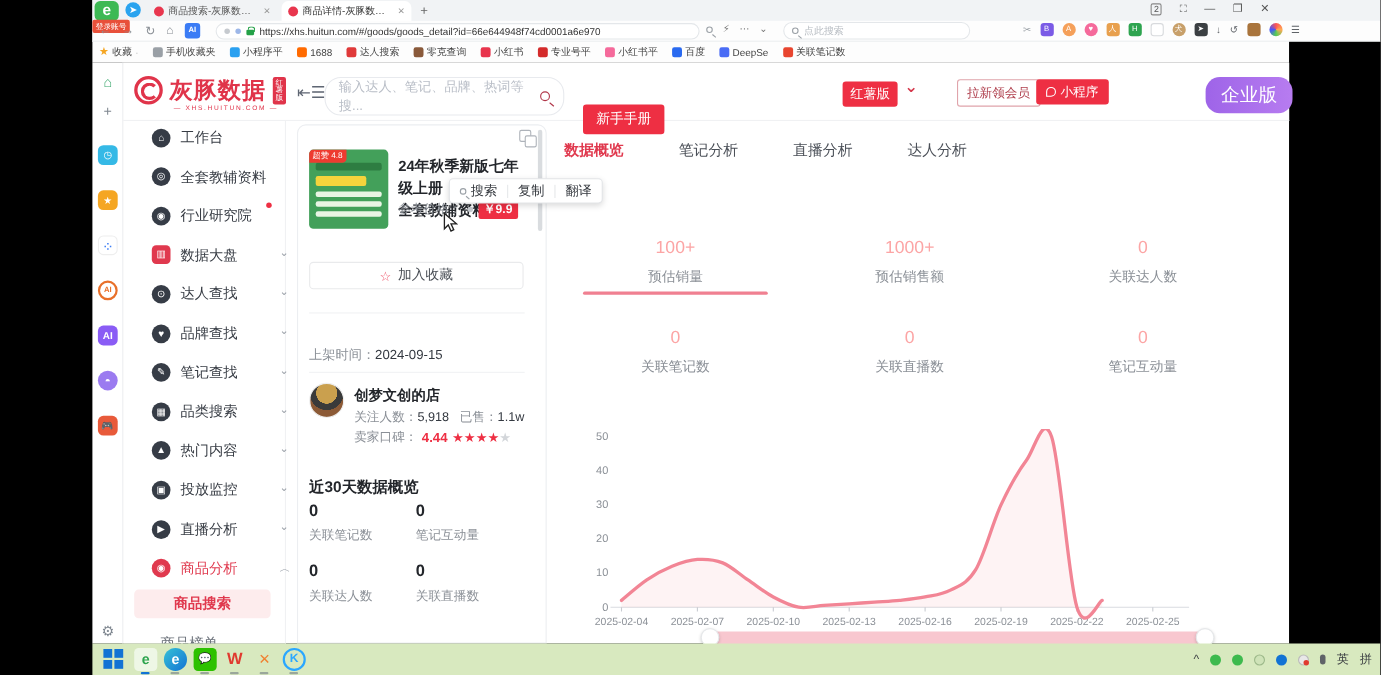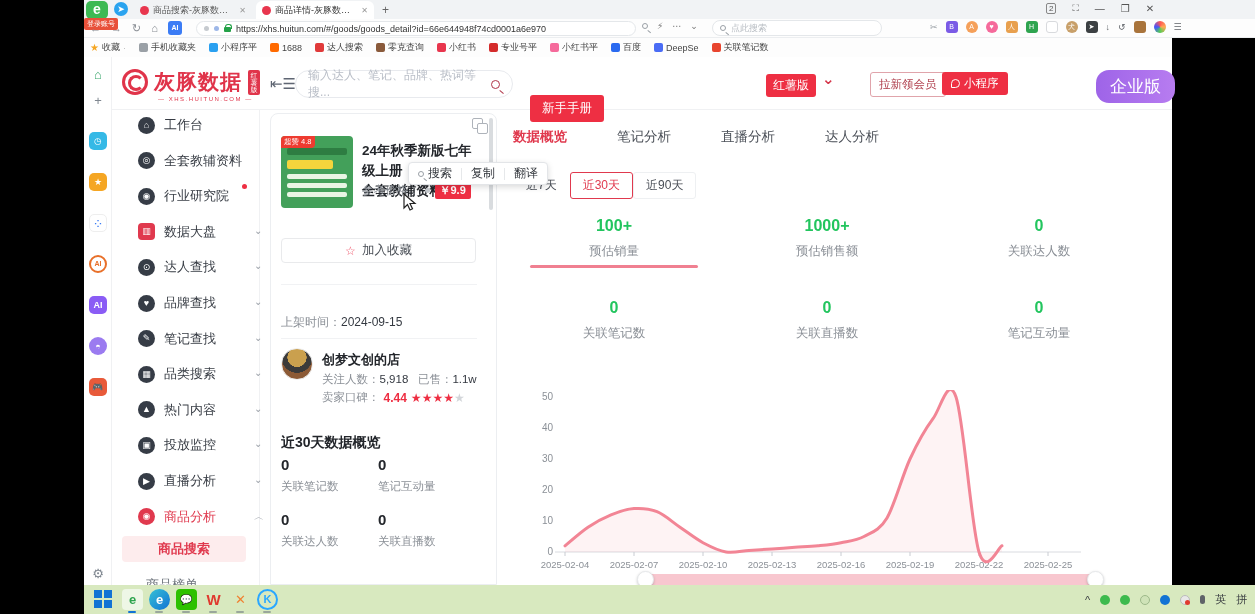--- a/index.html
+++ b/index.html
@@ -54,21 +54,21 @@
   #right-black { left:1172px; top:38px; width:83px; height:547px; background:#000; }
   #corner-white { left:1172px; top:0; width:83px; height:38px; background:#f7f8f9; }
   #appheader { left:112px; top:57px; width:1060px; height:53px; background:#fff; border-bottom:1px solid #f0f1f3; }
   #logo { left:122px; top:68px; display:flex; align-items:center; gap:6px; }
   .logo-swirl { width:26px; height:26px; border:3px solid #e0344a; border-radius:50%; position:relative; }
   .logo-swirl:before { content:''; position:absolute; left:3px; top:3px; width:10px; height:10px; border:3px solid #e0344a; border-radius:50%; border-right-color:transparent; }
   #logo-text { color:#e0344a; font-weight:bold; font-size:21px; letter-spacing:1px; }
   #logo-sub { position:absolute; left:158px; top:96px; color:#e0344a; font-size:6px; letter-spacing:1.5px; }
   #logo-seal { display:inline-block; background:#e0344a; color:#fff; font-size:7px; padding:2px 2px; border-radius:2px; width:12px; line-height:7px; text-align:center; }
   #collapse { left:270px; top:75px; color:#5f6673; font-size:15px; }
-  #appsearch { left:295px; top:70px; width:218px; height:28px; border:1px solid #e8eaee; border-radius:15px; display:flex; align-items:center; padding:0 12px; gap:8px; color:#b9bec7; font-size:12px; }
+  #appsearch { left:295px; top:70px; width:218px; height:35px; border:1px solid #e8eaee; border-radius:15px; display:flex; align-items:center; padding:0 12px; gap:8px; color:#b9bec7; font-size:12px; }
   #appsearch .lens { width:9px; height:9px; border-color:#8c2; border:1.6px solid #b03548; margin-left:auto; }
   #appsearch .lens:after { left:8px; top:9px; width:5px; background:#b03548; }
   #handbook { left:530px; top:71px; background:#ee2f43; color:#fff; font-size:12.5px; padding:5px 12px; border-radius:3px;margin-top:24px; }
   #verbadge { left:766px; top:74px; background:#ee2f43; color:#fff; font-size:12px; padding:3px 7px; border-radius:3px; }
   #ver-chev { left:822px; top:70px; color:#d5374b; font-size:15px; font-weight:bold; }
   #invite { left:870px; top:72px; border:1px solid #e0a4ab; color:#b0404e; font-size:11.5px; padding:4px 8px; border-radius:3px; background:#fff; }
   #minipro { left:942px; top:72px; background:#ee2f43; color:#fff; font-size:11.5px; padding:4px 9px; border-radius:3px; display:flex; gap:4px; align-items:center; }
   #minipro .mp-ic { width:9px; height:9px; border:1.5px solid #fff; border-radius:50% 50% 50% 0; }
   #enterprise { left:1096px; top:70px; background:linear-gradient(90deg,#9e64e8,#b77cf0); color:#fff; font-size:17px; padding:5px 14px; border-radius:13px; }
 
@@ -122,21 +122,21 @@
   #cursor { left:402px; top:193px; z-index:40; }
 
   
   #main-tabs { left:513px; top:128px; display:flex; gap:50px; font-size:13.5px; color:#4a4f57; }
   #main-tabs .mt.on { color:#e0394e; font-weight:bold; }
   #ranges { left:513px; top:172px; display:flex; font-size:12px; color:#4a4f57; }
   #ranges .rg { padding:4px 12px; border:1px solid transparent; }
   #ranges .rg.on { border:1px solid #e0394e; color:#e0394e; border-radius:3px; }
   #ranges .rg.box { border:1px solid #eef0f2; border-radius:3px; }
   .bigstat { position:absolute; width:160px; text-align:center; }
-  .bigstat .v { font-size:16px; font-weight:bold; color:#22c55e; }
+  .bigstat .v { font-size:16px; font-weight:normal; color:#fca5a5; }
   .bigstat .l { font-size:12.5px; color:#8b9097; margin-top:8px; }
   #stat-underline { left:530px; top:265px; width:168px; height:3px; background:#f08091; border-radius:2px; }
 
   
   #chartsvg { left:495px; top:390px; }
   #slider-fill { left:645px; top:574px; width:450px; height:13px; background:#f8c7cf; border-radius:7px; }
   .shandle { position:absolute; top:571px; width:17px; height:17px; background:#fff; border:1px solid #e6e8ea; border-radius:50%; box-shadow:0 1px 3px rgba(0,0,0,.2); }
 
   
   #taskbar { left:84px; top:585px; width:1171px; height:29px; background:#d8e9bf; }
@@ -359,25 +359,20 @@
   </div>
   <svg class="abs" id="cursor" width="16" height="18">
     <path d="M2,1 L2,15 L5.5,11.5 L8,17 L10.5,15.8 L8,10.5 L13,10.5 Z" fill="#fff" stroke="#222" stroke-width="1.2"></path>
   </svg>
 
   <div class="abs" id="main-tabs">
       <div class="mt on">数据概览</div>
       <div class="mt">笔记分析</div>
       <div class="mt">直播分析</div>
       <div class="mt">达人分析</div>
-    </div>
-  <div class="abs" id="ranges">
-      <div class="rg">近7天</div>
-      <div class="rg on">近30天</div>
-      <div class="rg box">近90天</div>
     </div>
   <div id="stats1"></div>
   <div class="abs" id="stat-underline"></div>
   <div id="stats2"></div>
 
   <svg class="abs" id="chartsvg" width="677" height="200">
       <text x="58" y="165" text-anchor="end" font-size="10" fill="#8b9097">0</text>
       <text x="58" y="134" text-anchor="end" font-size="10" fill="#8b9097">10</text>
       <text x="58" y="103" text-anchor="end" font-size="10" fill="#8b9097">20</text>
       <text x="58" y="72" text-anchor="end" font-size="10" fill="#8b9097">30</text>

